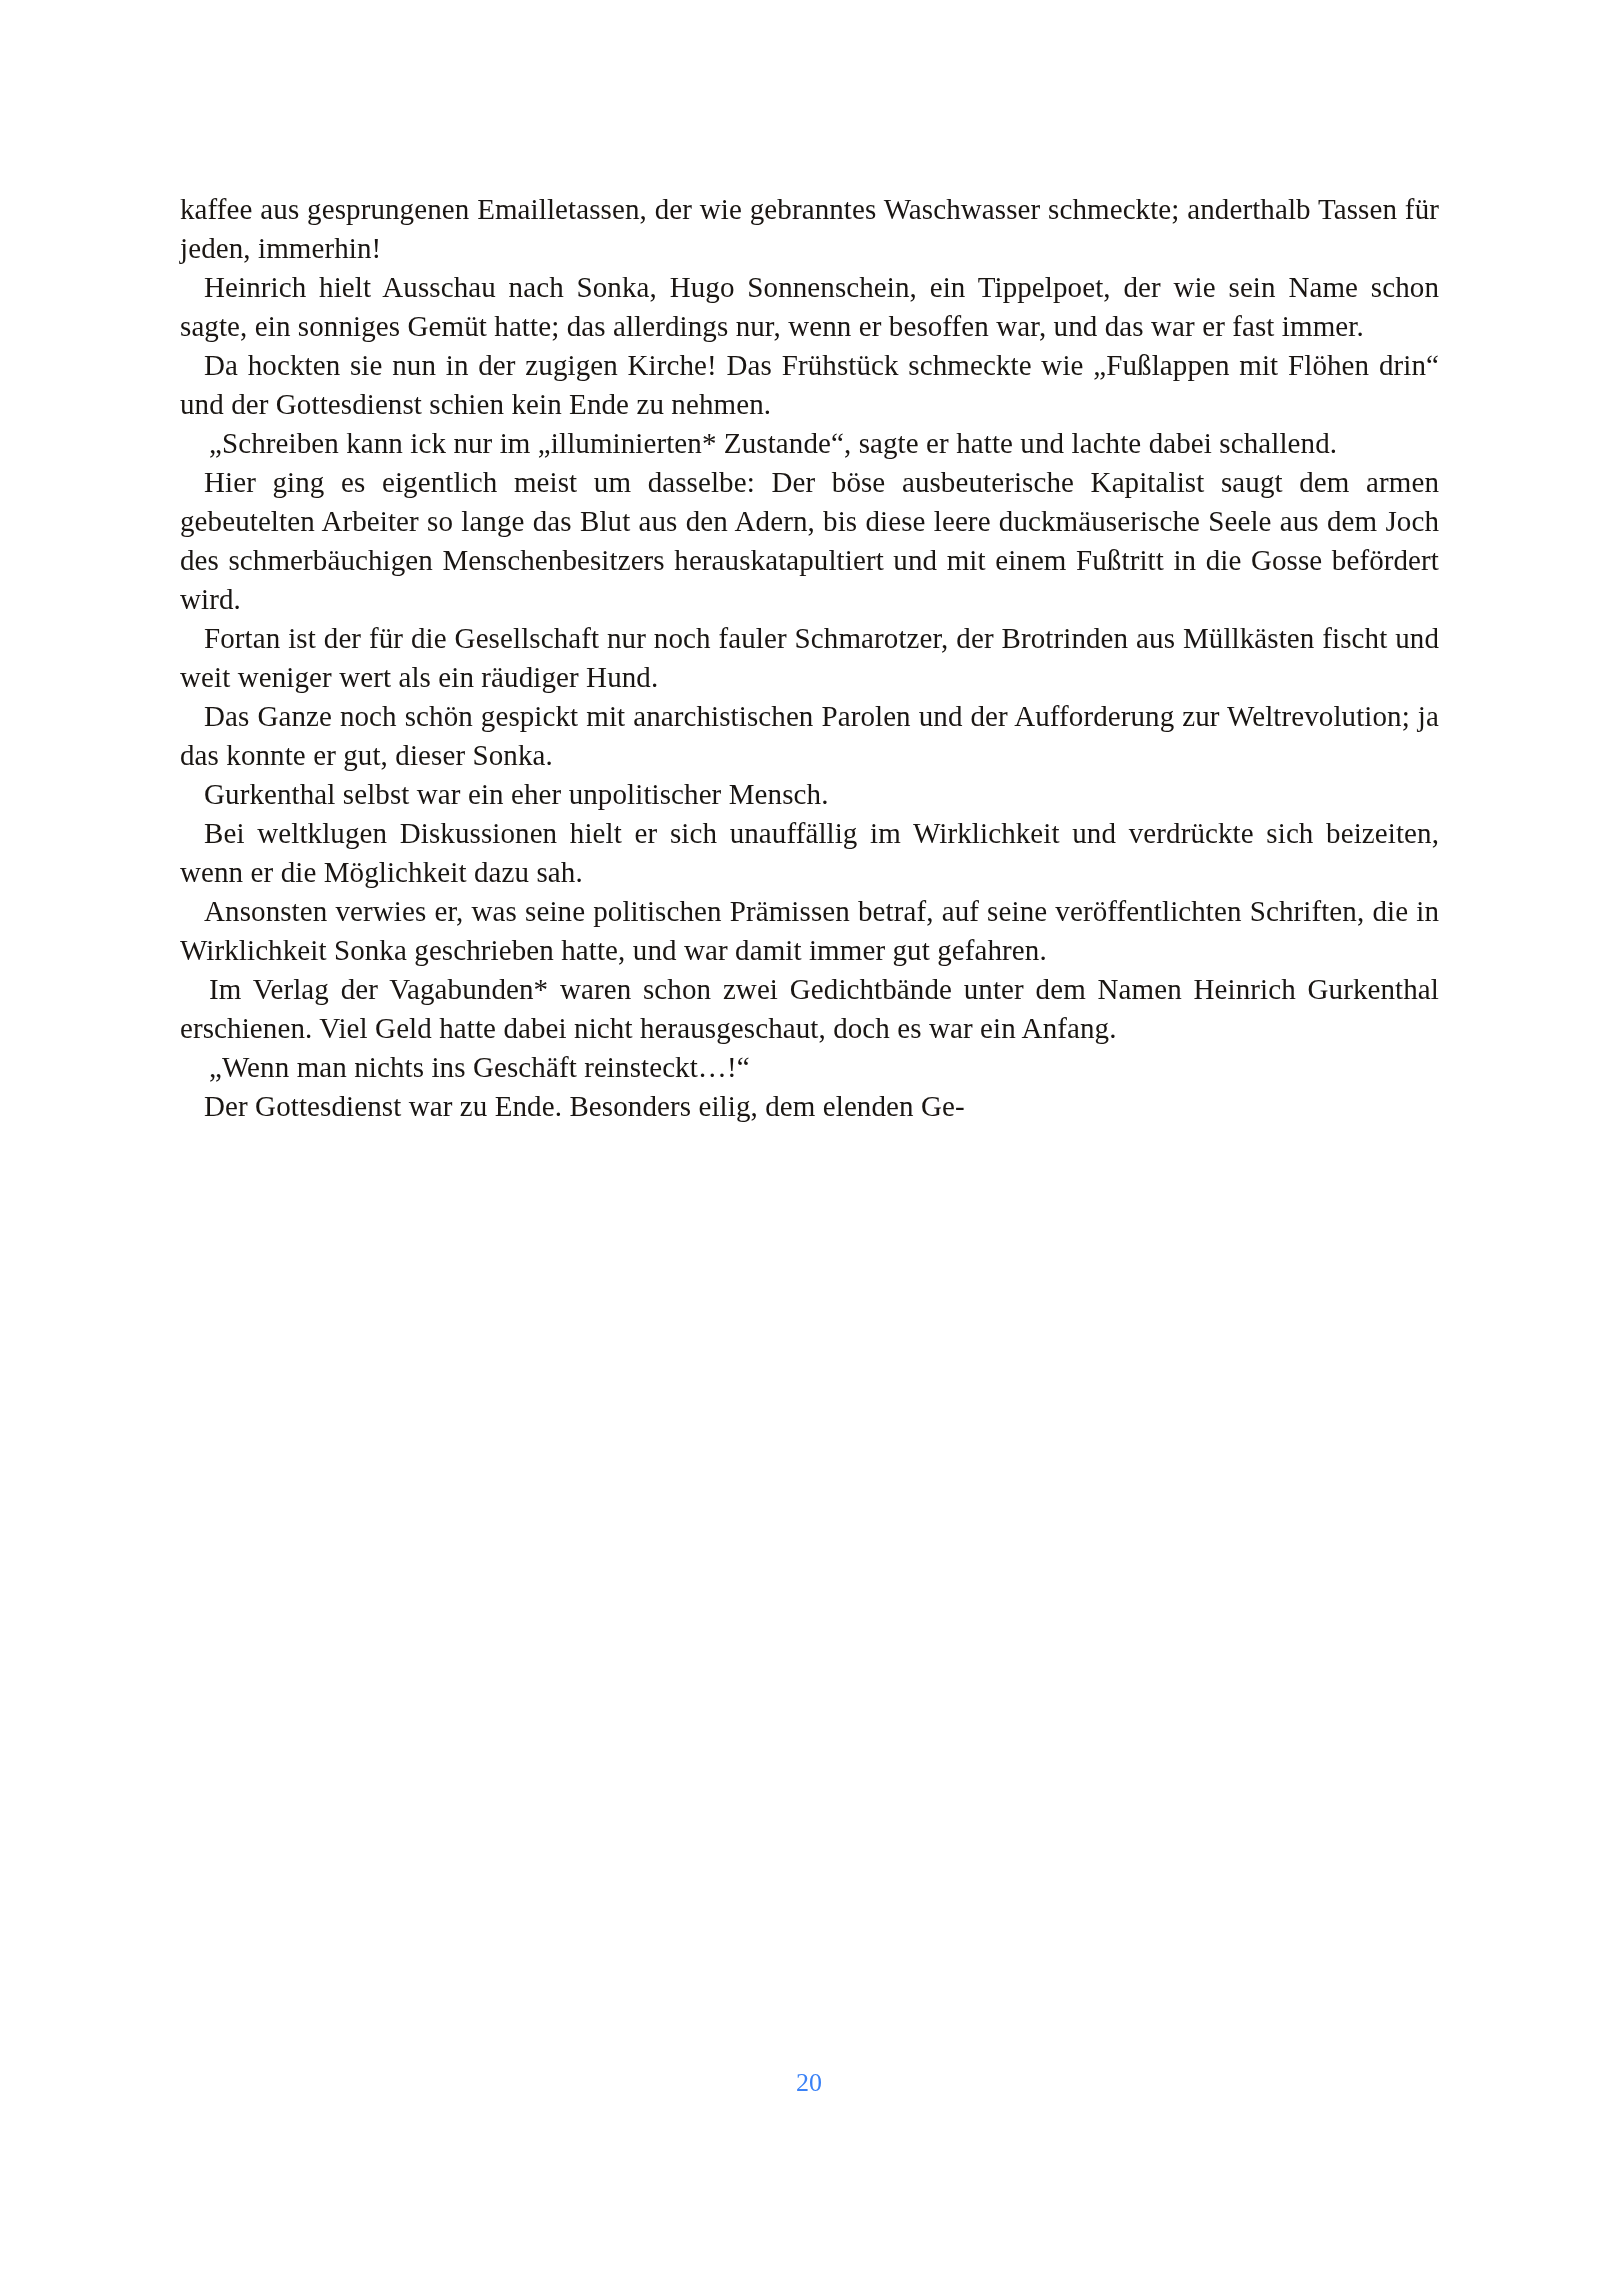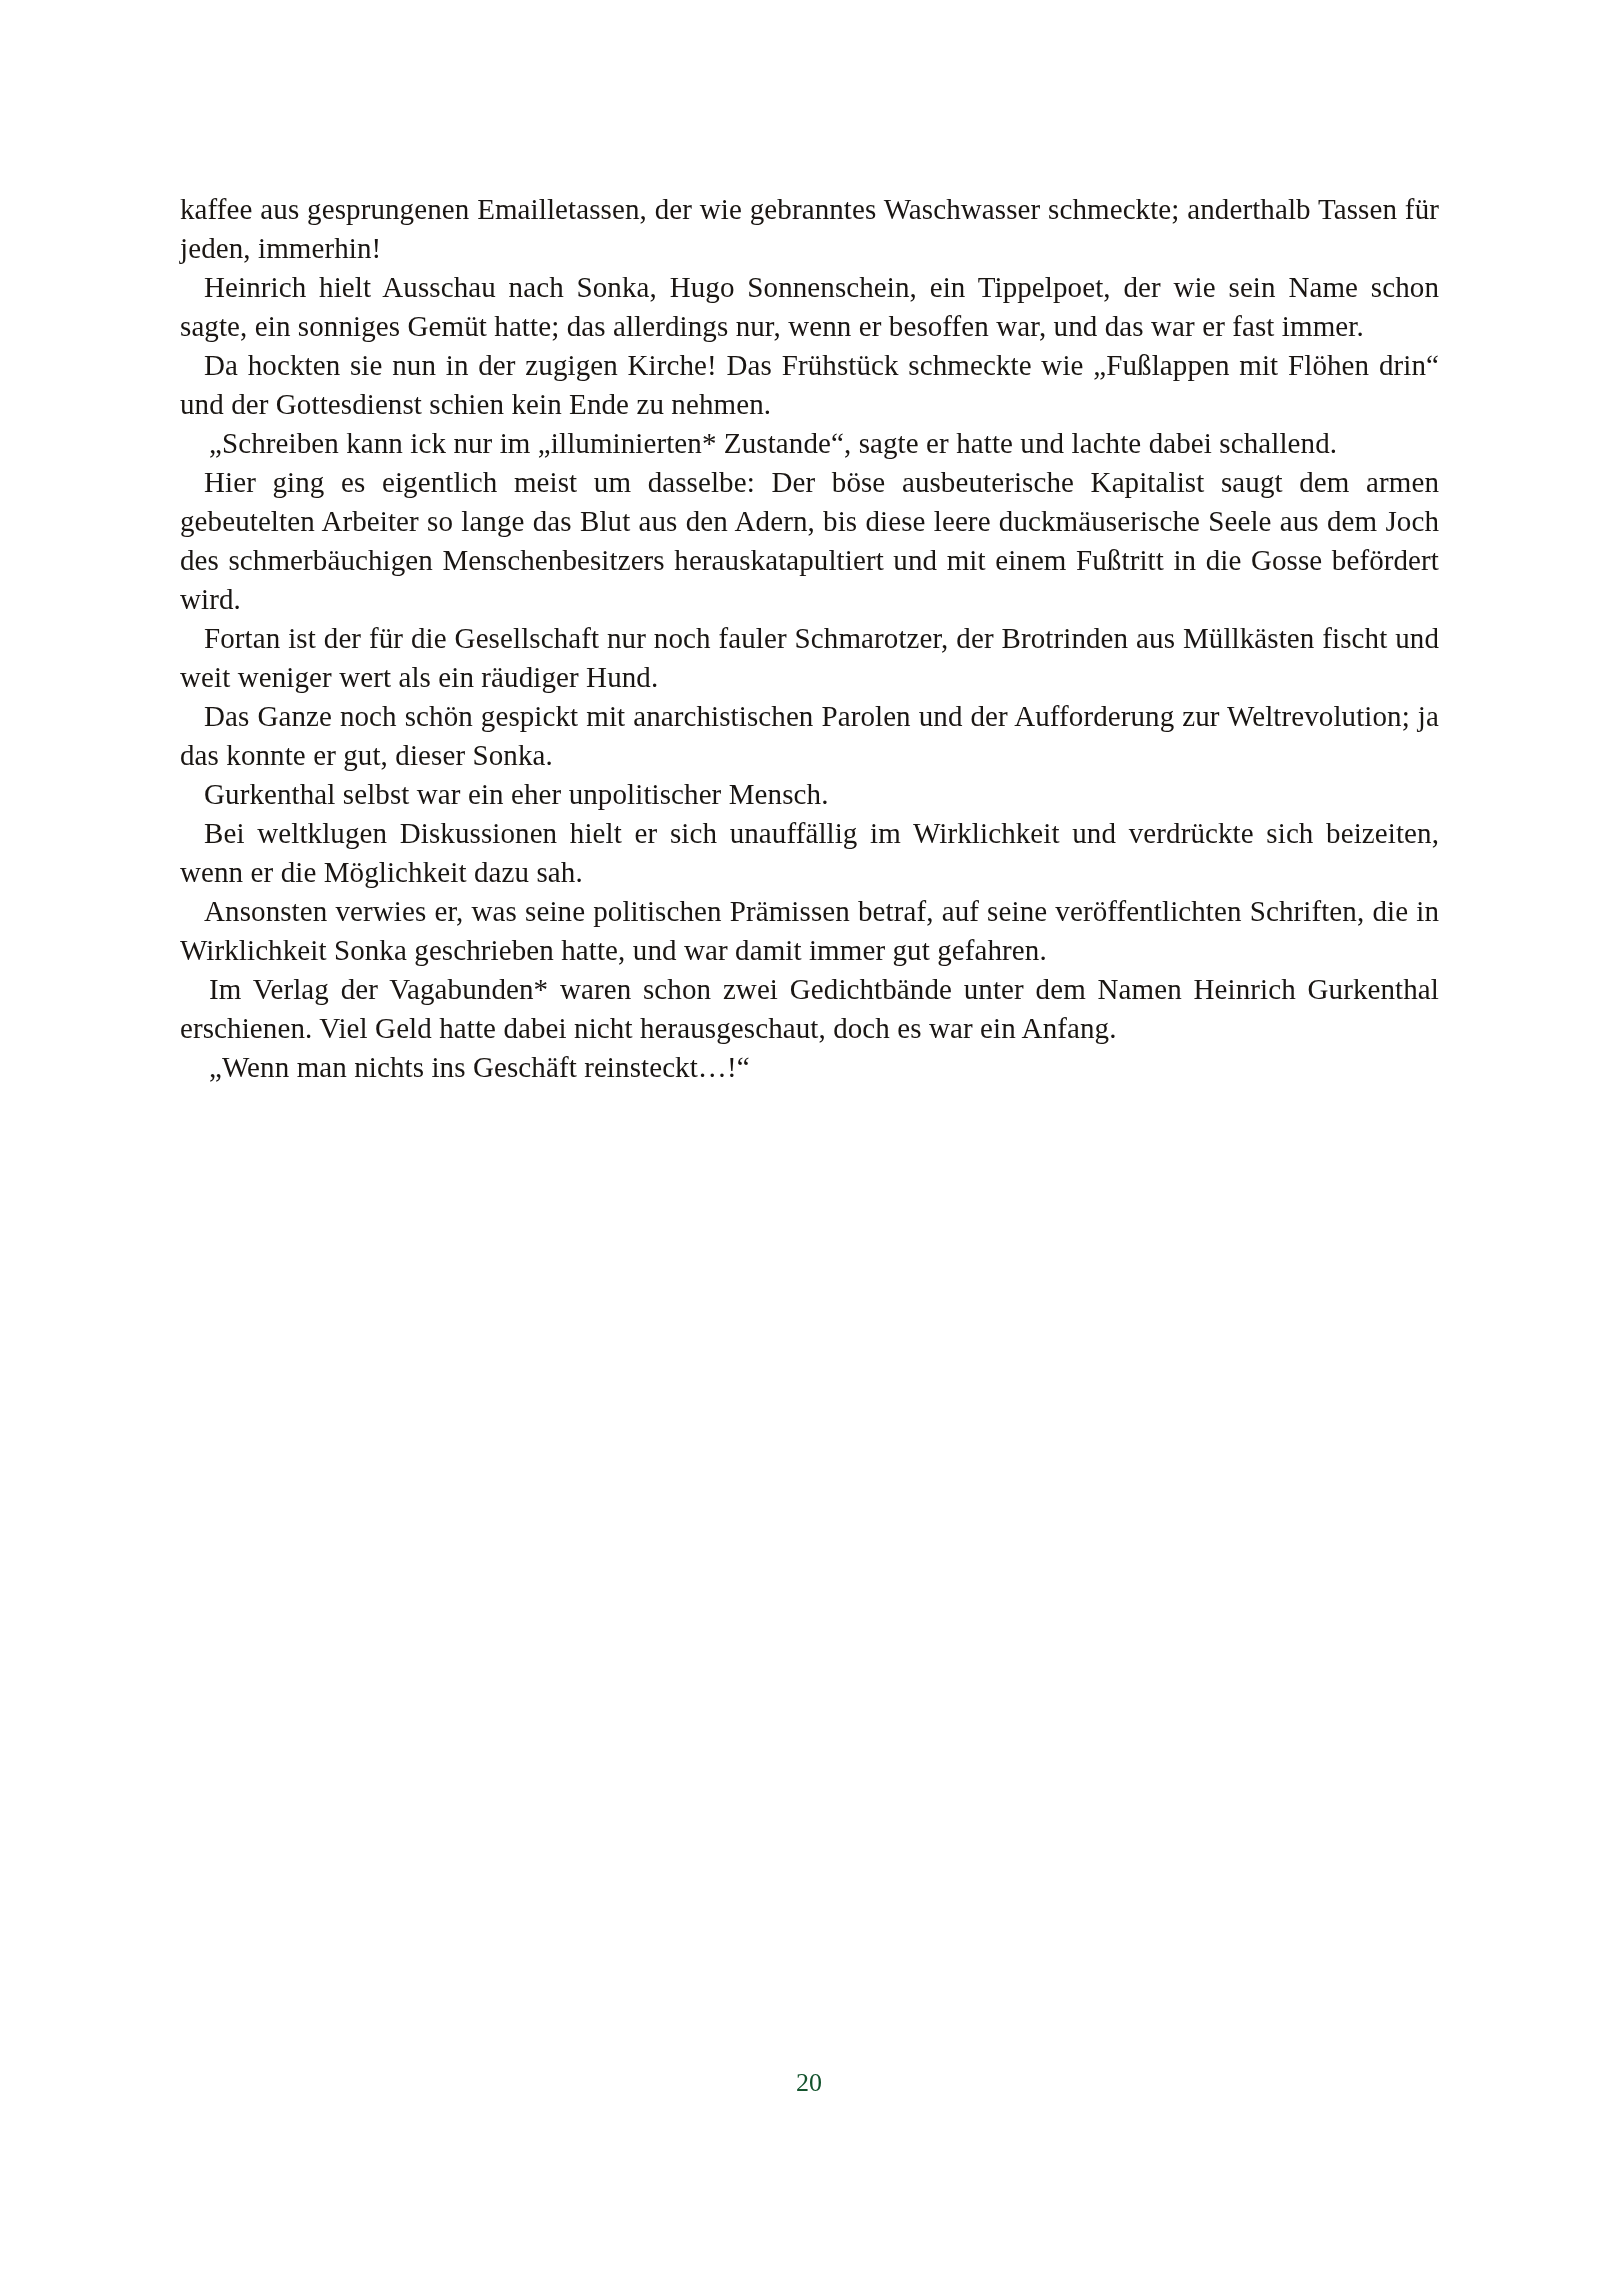--- a/index.html
+++ b/index.html
@@ -44,36 +44,37 @@
   p.para.indent-wide {
     text-indent: 29px;
   }
   .page-number {
     position: absolute;
     left: 0;
     width: 1618px;
     top: 2068px;
     text-align: center;
     font-size: 26px;
-    color: #14532d;
+    color: #3b82f6;
   }
 </style>
 </head>
 <body>
 
 <div class="page">
   <div class="text-column">
     <p class="para">kaffee aus gesprungenen Emailletassen, der wie gebranntes Waschwasser schmeckte; anderthalb Tassen für jeden, immerhin!</p>
     <p class="para indent">Heinrich hielt Ausschau nach Sonka, Hugo Sonnenschein, ein Tippelpoet, der wie sein Name schon sagte, ein sonniges Gemüt hatte; das allerdings nur, wenn er besoffen war, und das war er fast immer.</p>
     <p class="para indent">Da hockten sie nun in der zugigen Kirche! Das Frühstück schmeckte wie „Fußlappen mit Flöhen drin“ und der Gottesdienst schien kein Ende zu nehmen.</p>
     <p class="para indent-wide">„Schreiben kann ick nur im „illuminierten* Zustande“, sagte er hatte und lachte dabei schallend.</p>
     <p class="para indent">Hier ging es eigentlich meist um dasselbe: Der böse ausbeuterische Kapitalist saugt dem armen gebeutelten Arbeiter so lange das Blut aus den Adern, bis diese leere duckmäuserische Seele aus dem Joch des schmerbäuchigen Menschenbesitzers herauskatapultiert und mit einem Fußtritt in die Gosse befördert wird.</p>
     <p class="para indent">Fortan ist der für die Gesellschaft nur noch fauler Schmarotzer, der Brotrinden aus Müllkästen fischt und weit weniger wert als ein räudiger Hund.</p>
     <p class="para indent">Das Ganze noch schön gespickt mit anarchistischen Parolen und der Aufforderung zur Weltrevolution; ja das konnte er gut, dieser Sonka.</p>
     <p class="para indent">Gurkenthal selbst war ein eher unpolitischer Mensch.</p>
     <p class="para indent">Bei weltklugen Diskussionen hielt er sich unauffällig im Wirklichkeit und verdrückte sich beizeiten, wenn er die Möglichkeit dazu sah.</p>
     <p class="para indent">Ansonsten verwies er, was seine politischen Prämissen betraf, auf seine veröffentlichten Schriften, die in Wirklichkeit Sonka geschrieben hatte, und war damit immer gut gefahren.</p>
     <p class="para indent-wide">Im Verlag der Vagabunden* waren schon zwei Gedichtbände unter dem Namen Heinrich Gurkenthal erschienen. Viel Geld hatte dabei nicht herausgeschaut, doch es war ein Anfang.</p>
     <p class="para indent-wide">„Wenn man nichts ins Geschäft reinsteckt…!“</p>
+    <p class="para indent">Der Gottesdienst war zu Ende. Besonders eilig, dem elenden Ge-</p>
   </div>
   <div class="page-number">20</div>
 </div>
 
 
 </body></html>

